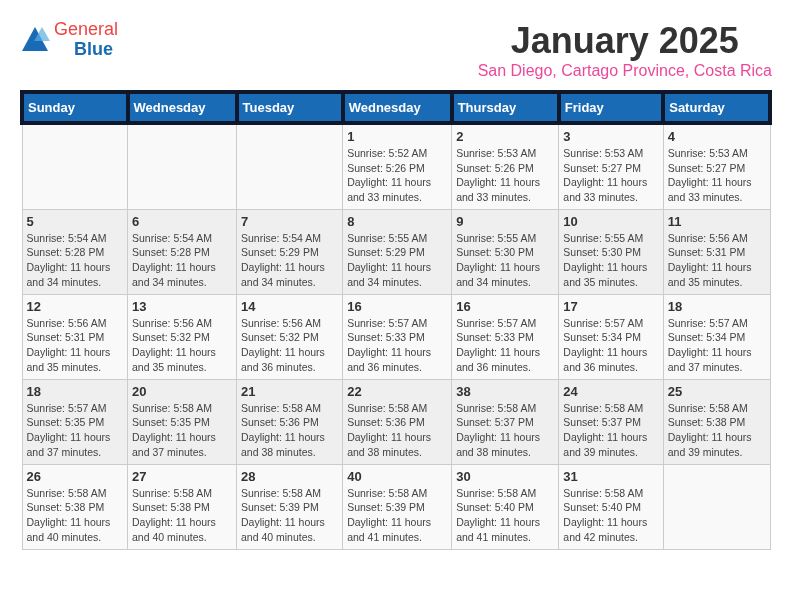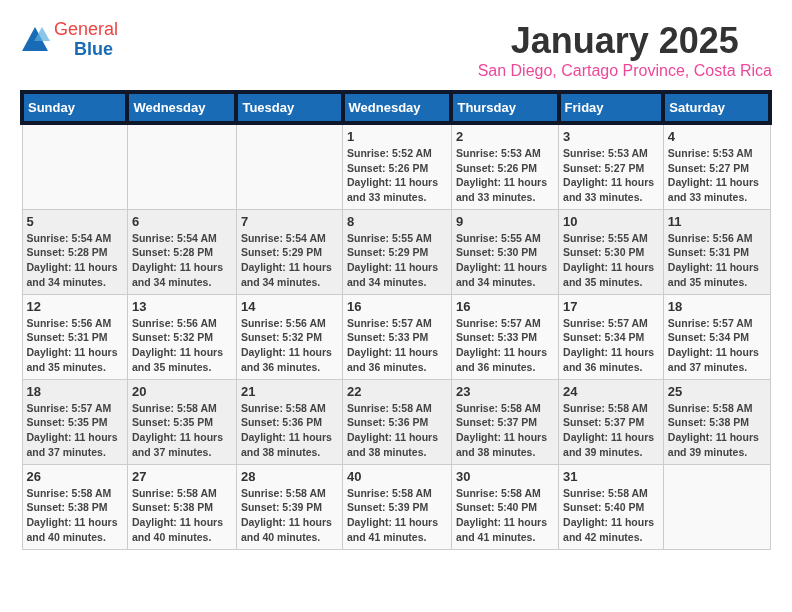--- a/index.html
+++ b/index.html
@@ -84,21 +84,20 @@
       font-size: 13px;
       font-weight: bold;
       color: #333;
       display: block;
       margin-bottom: 2px;
     }
     .day-info {
       color: #444;
       font-size: 10.5px;
       line-height: 1.4;
-      font-weight: bold;
     }
     .empty-cell {
       background-color: #f9f9f9;
     }
   </style>
 </head>
 <body>
 
 <div class="header">
   <div class="logo">
@@ -266,21 +265,21 @@
 Sunset: 5:36 PM
 Daylight: 11 hours and 38 minutes.</div>
         </td>
         <td>
           <span class="day-number">22</span>
           <div class="day-info" style="white-space: pre-line;">Sunrise: 5:58 AM
 Sunset: 5:36 PM
 Daylight: 11 hours and 38 minutes.</div>
         </td>
         <td>
-          <span class="day-number">23</span>
+          <span class="day-number">38</span>
           <div class="day-info" style="white-space: pre-line;">Sunrise: 5:58 AM
 Sunset: 5:37 PM
 Daylight: 11 hours and 38 minutes.</div>
         </td>
         <td>
           <span class="day-number">24</span>
           <div class="day-info" style="white-space: pre-line;">Sunrise: 5:58 AM
 Sunset: 5:37 PM
 Daylight: 11 hours and 39 minutes.</div>
         </td>

